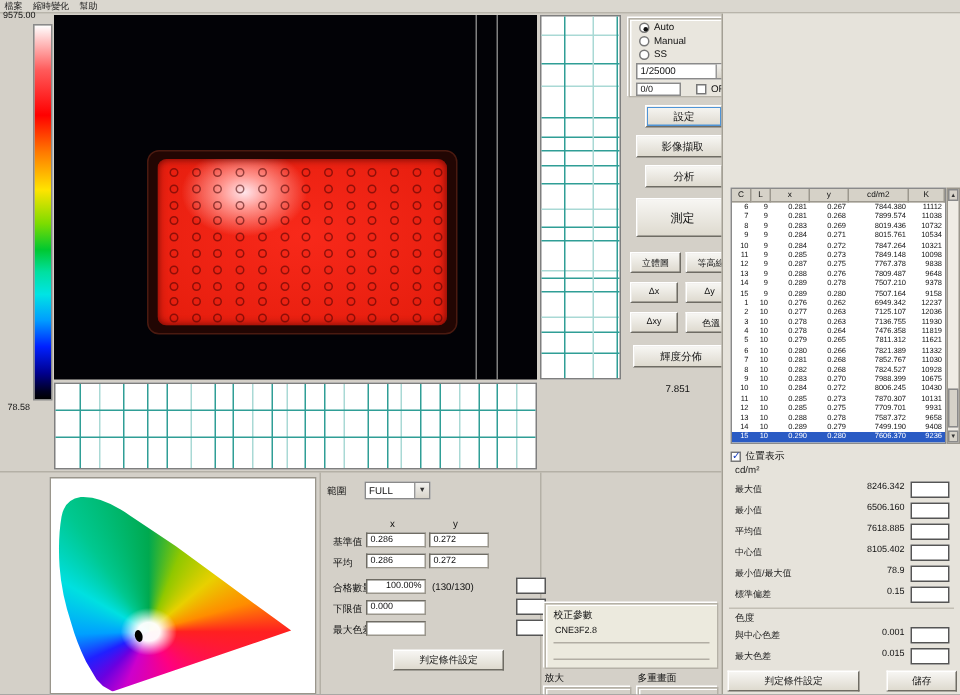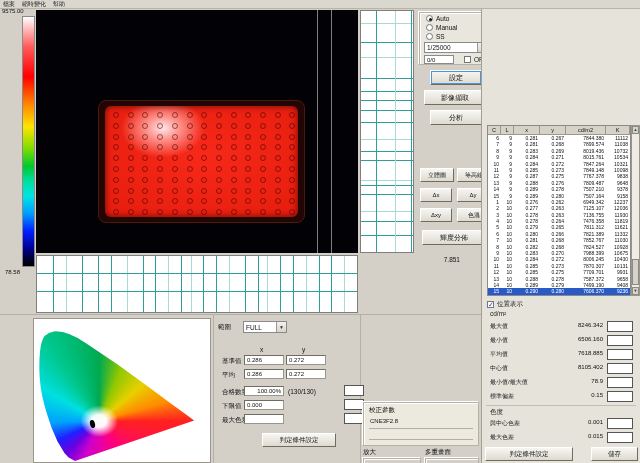--- a/index.html
+++ b/index.html
@@ -301,20 +301,21 @@
     <div class="field" style="left:4px;top:42px;width:30px;height:9px;">0/0</div>
     <div class="radio-row" style="left:44px;top:43px;">
         <span class="checkbox"></span>
         <span>OR</span>
       </div>
   </div>
 
   <div class="btn focusring" style="left:430px;top:70px;width:52px;height:15px;">設定</div>
   <div class="btn" style="left:424px;top:90px;width:62px;height:15px;">影像擷取</div>
   <div class="btn" style="left:430px;top:110px;width:52px;height:15px;">分析</div>
+  <div class="btn" style="left:424px;top:132px;width:62px;height:26px;font-size:8px;">測定</div>
   <div class="btn" style="left:420px;top:168px;width:34px;height:14px;font-size:6px;">立體圖</div>
   <div class="btn" style="left:457px;top:168px;width:34px;height:14px;font-size:6px;">等高線</div>
   <div class="btn" style="left:420px;top:188px;width:32px;height:14px;font-size:6px;">Δx</div>
   <div class="btn" style="left:457px;top:188px;width:32px;height:14px;font-size:6px;">Δy</div>
   <div class="btn" style="left:420px;top:208px;width:32px;height:14px;font-size:6px;">Δxy</div>
   <div class="btn" style="left:457px;top:208px;width:34px;height:14px;font-size:6px;">色溫</div>
   <div class="btn" style="left:422px;top:230px;width:64px;height:15px;">輝度分佈</div>
 
   <div class="right-panel">
     <div class="tbl">

